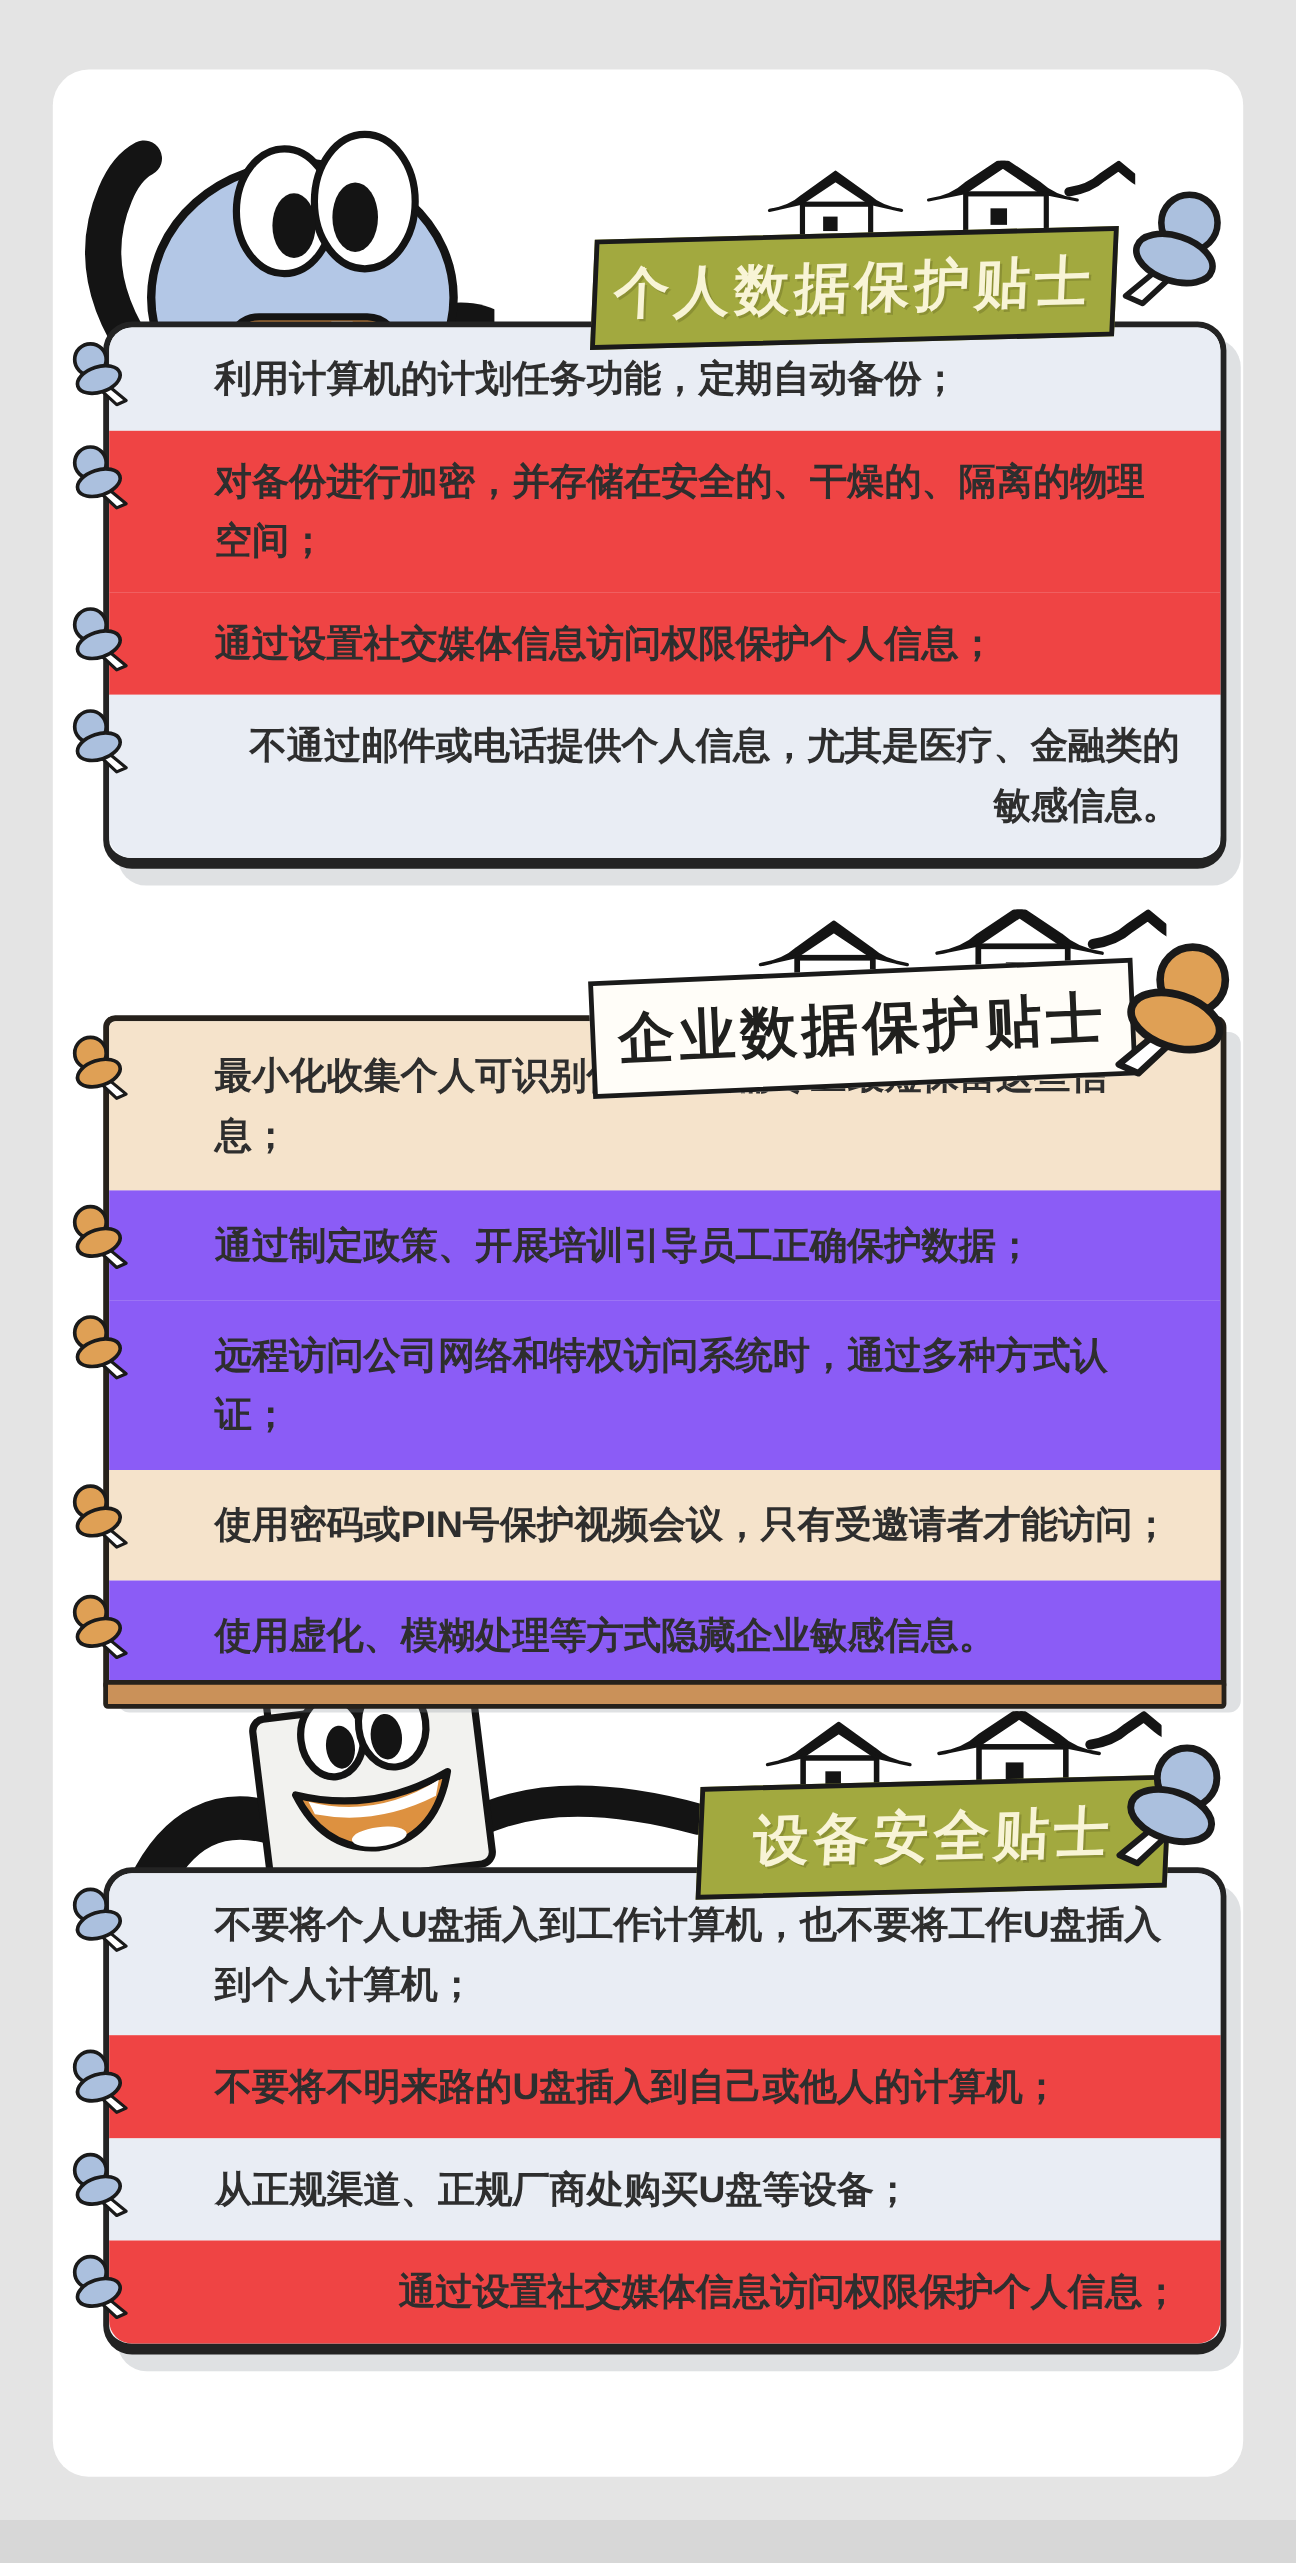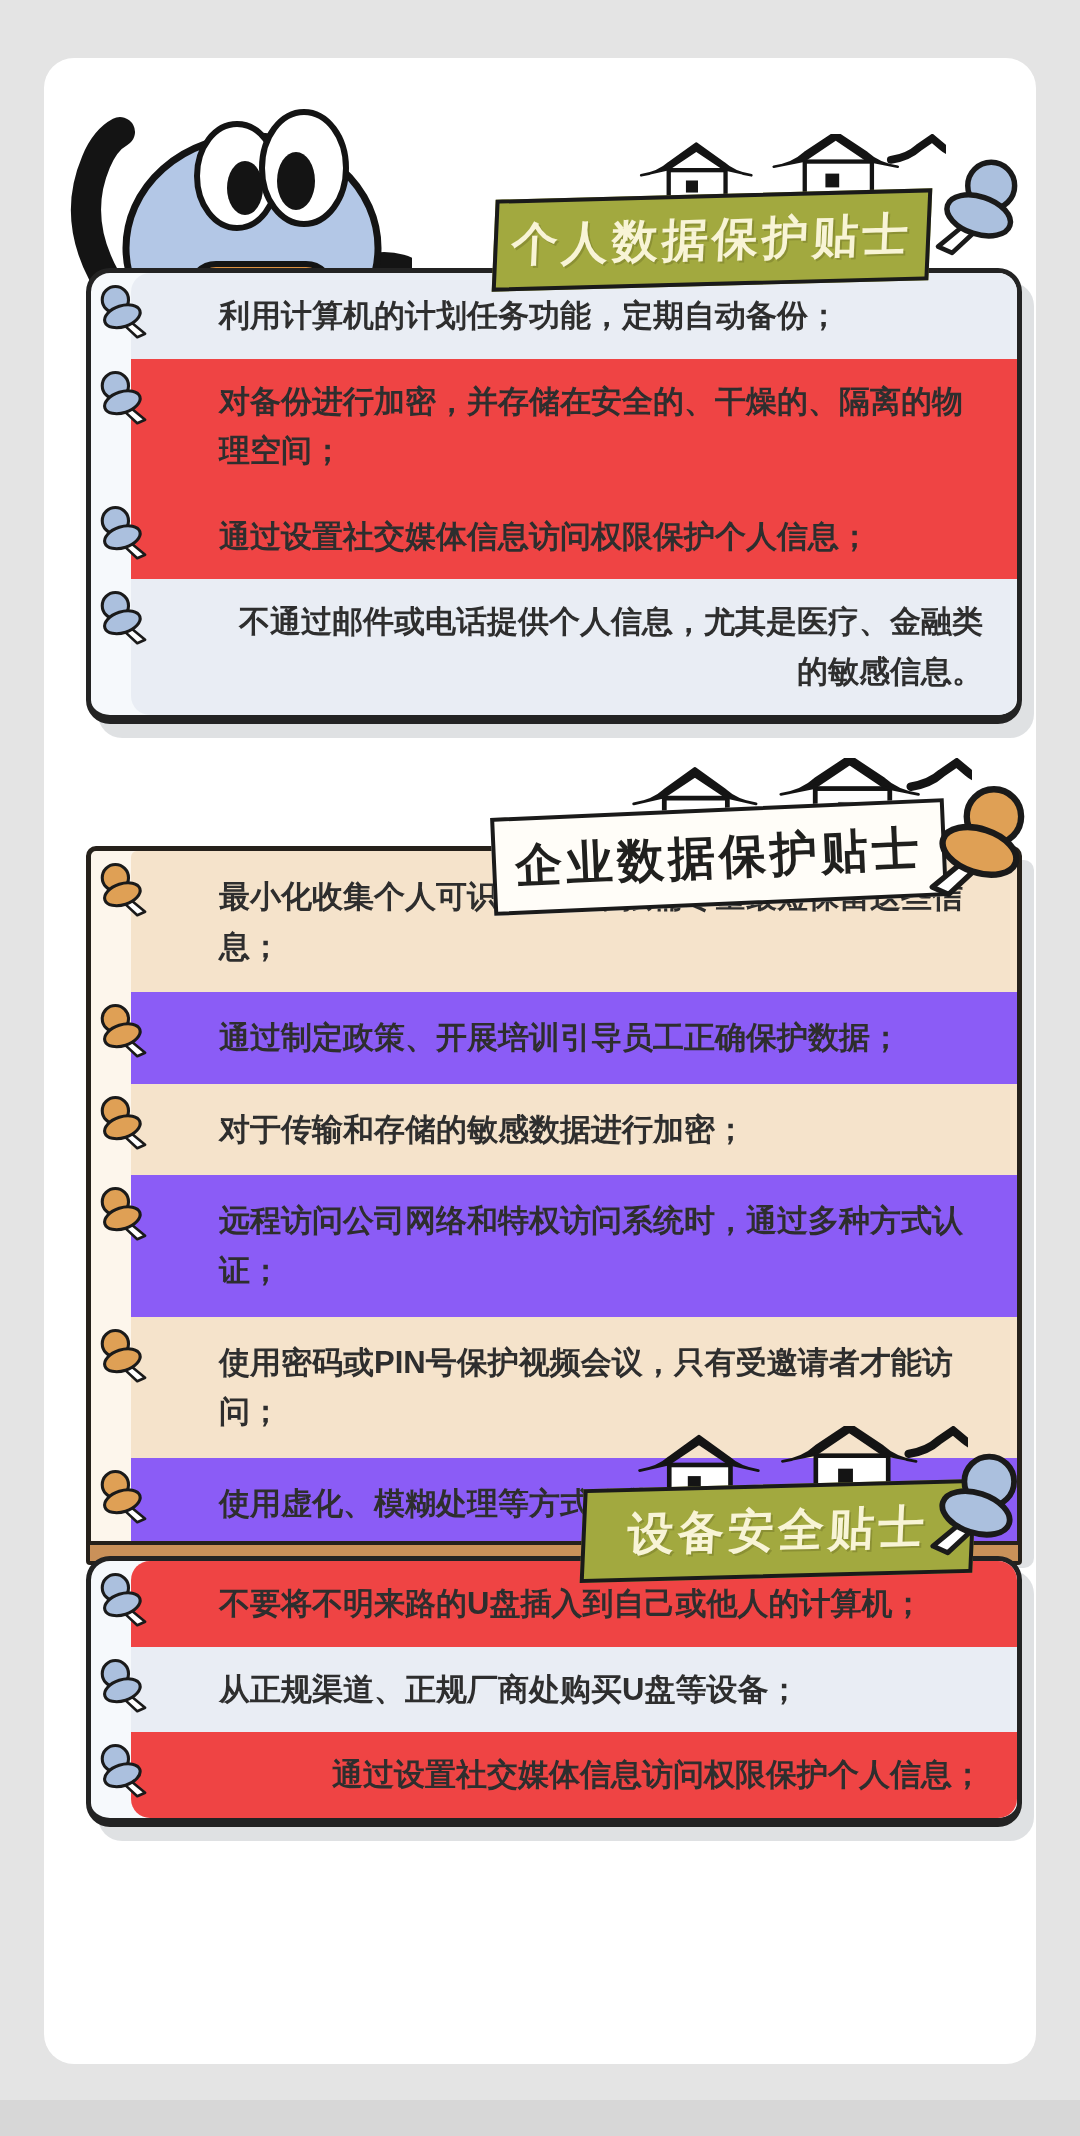--- a/index.html
+++ b/index.html
@@ -17,21 +17,21 @@
   
   .panel { position:absolute; left:42px; width:936px; z-index:2;
            border:5px solid #232323; border-bottom-width:9px; border-radius:24px;
            box-shadow:12px 14px 0 rgba(140,146,156,0.28); }
   .panel.cool { background:#f6f9fc; }
   .panel.warm { background:#fdf6ec; border-radius:10px; border-color:#26211b; border-bottom-width:5px; }
   .panel-1 { top:210px; }
   .panel-2 { top:788px; }
   .panel-3 { top:1498px; }
 
-  .rows { position:relative;padding-left:40px; }
+  .rows { position:relative; }
   .row { position:relative; font-size:31px; line-height:1.6; font-weight:700; color:#2e2e2e; }
   .panel.cool .row { padding:18px 34px 18px 88px; }
   .panel-3 .row { padding:16px 34px 16px 88px; }
   .panel.warm .row { padding:21px 34px 21px 88px; }
 
   .panel.cool .stripe-a { background:#e9edf4; }
   .panel.cool .stripe-b { background:#ef4444; }
   .panel.warm .stripe-a { background:#f5e3cb; }
   .panel.warm .stripe-b { background:#8b5cf6; }
 
@@ -175,25 +175,20 @@
           <div class="row stripe-a"><svg class="pin pin-orange" viewBox="0 0 64 64">
     <polygon points="38,44 55,58 46,62 32,49" fill="#ffffff" stroke="#1a1a1a" stroke-width="3" stroke-linejoin="round"></polygon>
     <circle class="pin-fill" cx="21" cy="19" r="15" stroke="#1a1a1a" stroke-width="3.5"></circle>
     <ellipse class="pin-fill" cx="29" cy="38" rx="21" ry="12" stroke="#1a1a1a" stroke-width="3.5" transform="rotate(-18 29 38)"></ellipse>
   </svg><span>最小化收集个人可识别信息，按需尽量最短保留这些信息；</span></div>
           <div class="row stripe-b"><svg class="pin pin-orange" viewBox="0 0 64 64">
     <polygon points="38,44 55,58 46,62 32,49" fill="#ffffff" stroke="#1a1a1a" stroke-width="3" stroke-linejoin="round"></polygon>
     <circle class="pin-fill" cx="21" cy="19" r="15" stroke="#1a1a1a" stroke-width="3.5"></circle>
     <ellipse class="pin-fill" cx="29" cy="38" rx="21" ry="12" stroke="#1a1a1a" stroke-width="3.5" transform="rotate(-18 29 38)"></ellipse>
   </svg><span>通过制定政策、开展培训引导员工正确保护数据；</span></div>
-          <div class="row stripe-a"><svg class="pin pin-orange" viewBox="0 0 64 64">
-    <polygon points="38,44 55,58 46,62 32,49" fill="#ffffff" stroke="#1a1a1a" stroke-width="3" stroke-linejoin="round"></polygon>
-    <circle class="pin-fill" cx="21" cy="19" r="15" stroke="#1a1a1a" stroke-width="3.5"></circle>
-    <ellipse class="pin-fill" cx="29" cy="38" rx="21" ry="12" stroke="#1a1a1a" stroke-width="3.5" transform="rotate(-18 29 38)"></ellipse>
-  </svg><span>对于传输和存储的敏感数据进行加密；</span></div>
           <div class="row stripe-b"><svg class="pin pin-orange" viewBox="0 0 64 64">
     <polygon points="38,44 55,58 46,62 32,49" fill="#ffffff" stroke="#1a1a1a" stroke-width="3" stroke-linejoin="round"></polygon>
     <circle class="pin-fill" cx="21" cy="19" r="15" stroke="#1a1a1a" stroke-width="3.5"></circle>
     <ellipse class="pin-fill" cx="29" cy="38" rx="21" ry="12" stroke="#1a1a1a" stroke-width="3.5" transform="rotate(-18 29 38)"></ellipse>
   </svg><span>远程访问公司网络和特权访问系统时，通过多种方式认证；</span></div>
           <div class="row stripe-a"><svg class="pin pin-orange" viewBox="0 0 64 64">
     <polygon points="38,44 55,58 46,62 32,49" fill="#ffffff" stroke="#1a1a1a" stroke-width="3" stroke-linejoin="round"></polygon>
     <circle class="pin-fill" cx="21" cy="19" r="15" stroke="#1a1a1a" stroke-width="3.5"></circle>
     <ellipse class="pin-fill" cx="29" cy="38" rx="21" ry="12" stroke="#1a1a1a" stroke-width="3.5" transform="rotate(-18 29 38)"></ellipse>
   </svg><span>使用密码或PIN号保护视频会议，只有受邀请者才能访问；</span></div>
@@ -220,20 +215,25 @@
     </div>
     <span class="big-pin big-pin-3 pin-blue"><svg viewBox="0 0 64 64">
     <g transform="translate(64,0) scale(-1,1)">
       <polygon points="38,44 55,58 46,62 32,49" fill="#ffffff" stroke="#1a1a1a" stroke-width="3" stroke-linejoin="round"></polygon>
       <circle class="pin-fill" cx="21" cy="19" r="15" stroke="#1a1a1a" stroke-width="3.5"></circle>
       <ellipse class="pin-fill" cx="29" cy="38" rx="21" ry="12" stroke="#1a1a1a" stroke-width="3.5" transform="rotate(-18 29 38)"></ellipse>
     </g>
   </svg></span>
     <div class="panel cool panel-3">
       <div class="rows">
+          <div class="row stripe-a"><svg class="pin pin-blue" viewBox="0 0 64 64">
+    <polygon points="38,44 55,58 46,62 32,49" fill="#ffffff" stroke="#1a1a1a" stroke-width="3" stroke-linejoin="round"></polygon>
+    <circle class="pin-fill" cx="21" cy="19" r="15" stroke="#1a1a1a" stroke-width="3.5"></circle>
+    <ellipse class="pin-fill" cx="29" cy="38" rx="21" ry="12" stroke="#1a1a1a" stroke-width="3.5" transform="rotate(-18 29 38)"></ellipse>
+  </svg><span>不要将个人U盘插入到工作计算机，也不要将工作U盘插入到个人计算机；</span></div>
           <div class="row stripe-b"><svg class="pin pin-blue" viewBox="0 0 64 64">
     <polygon points="38,44 55,58 46,62 32,49" fill="#ffffff" stroke="#1a1a1a" stroke-width="3" stroke-linejoin="round"></polygon>
     <circle class="pin-fill" cx="21" cy="19" r="15" stroke="#1a1a1a" stroke-width="3.5"></circle>
     <ellipse class="pin-fill" cx="29" cy="38" rx="21" ry="12" stroke="#1a1a1a" stroke-width="3.5" transform="rotate(-18 29 38)"></ellipse>
   </svg><span>不要将不明来路的U盘插入到自己或他人的计算机；</span></div>
           <div class="row stripe-a"><svg class="pin pin-blue" viewBox="0 0 64 64">
     <polygon points="38,44 55,58 46,62 32,49" fill="#ffffff" stroke="#1a1a1a" stroke-width="3" stroke-linejoin="round"></polygon>
     <circle class="pin-fill" cx="21" cy="19" r="15" stroke="#1a1a1a" stroke-width="3.5"></circle>
     <ellipse class="pin-fill" cx="29" cy="38" rx="21" ry="12" stroke="#1a1a1a" stroke-width="3.5" transform="rotate(-18 29 38)"></ellipse>
   </svg><span>从正规渠道、正规厂商处购买U盘等设备；</span></div>

